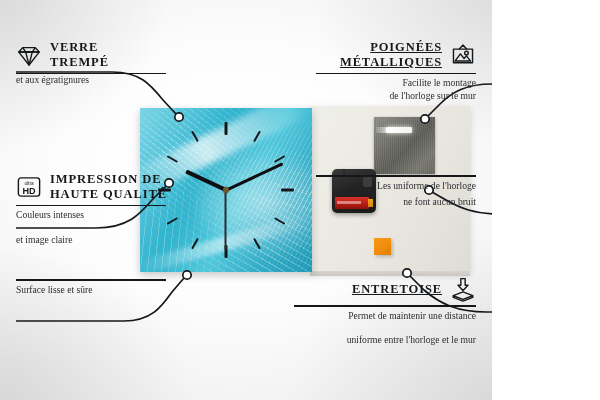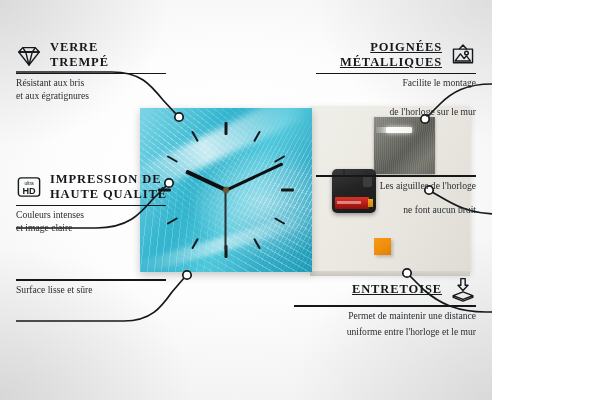--- a/index.html
+++ b/index.html
@@ -234,41 +234,40 @@
               <path d="M9 9.3h6"></path>
             </g>
           </svg>
       </span>
       <span>
         <div class="co-title">VERRE</div>
         <div class="co-title">TREMPÉ</div>
       </span>
     </div>
     <div class="co-rule" style="width:150px;"></div>
-    <div class="co-sub">Résistant aux bris</div>
     <div class="co-sub" style="margin-top:0;">et aux égratignures</div>
   </div>
 
   <div class="callout left" style="left:16px;top:172px;width:150px;">
     <div class="co-head">
       <span class="ico">
         <svg viewBox="0 0 24 24">
           <rect x="2.2" y="3.6" width="19.6" height="16.8" rx="2.4" fill="none" stroke="#15181b" stroke-width="1.3"></rect>
           <text x="12" y="10.6" text-anchor="middle" font-family="Liberation Sans, sans-serif" font-size="4.4" fill="#15181b">ultra</text>
           <text x="12" y="18" text-anchor="middle" font-family="Liberation Sans, sans-serif" font-size="8.4" font-weight="bold" fill="#15181b">HD</text>
         </svg>
       </span>
       <span>
         <div class="co-title">IMPRESSION DE</div>
         <div class="co-title">HAUTE QUALITÉ</div>
       </span>
     </div>
     <div class="co-rule" style="width:150px;"></div>
     <div class="co-sub">Couleurs intenses</div>
-    <div class="co-sub" style="margin-top:0;">et image claire</div>
+    <div class="co-sub" style="margin-top:12px;">et image claire</div>
   </div>
 
   <div class="callout left" style="left:16px;top:276px;width:150px;">
     <div class="co-rule" style="width:150px;"></div>
     <div class="co-sub">Surface lisse et sûre</div>
   </div>
 
   <div class="callout right" style="right:16px;top:40px;width:160px;">
     <div class="co-head">
       <span>
@@ -281,42 +280,42 @@
           <path d="M8.4 6.6 12 2.8l3.6 3.8"></path>
               <rect x="3.2" y="6.6" width="17.6" height="12.6"></rect>
           <path d="M4.6 17.6 9.6 11l3.4 4.2 2.2-2.4 3.8 4.8z"></path>
               <circle cx="15.2" cy="10.2" r="1.7"></circle>
             </g>
           </svg>
       </span>
     </div>
     <div class="co-rule" style="width:160px;"></div>
     <div class="co-sub">Facilite le montage</div>
-    <div class="co-sub" style="margin-top:16px;">de l'horloge sur le mur</div>
+    <div class="co-sub" style="margin-top:0;">de l'horloge sur le mur</div>
   </div>
 
   <div class="callout right" style="right:16px;top:172px;width:160px;">
     <div class="co-rule" style="width:160px;"></div>
-    <div class="co-sub">Les aiguilles de l'horloge</div>
-    <div class="co-sub" style="margin-top:12px;">ne font aucun bruit</div>
+    <div class="co-sub">Les uniforme de l'horloge</div>
+    <div class="co-sub" style="margin-top:4px;">ne font aucun bruit</div>
   </div>
 
   <div class="callout right" style="right:16px;top:276px;width:182px;">
     <div class="co-head">
       <span>
         <div class="co-title">ENTRETOISE</div>
       </span>
       <span class="ico">
         <svg viewBox="0 0 24 24">
             <g fill="none" stroke="#15181b" stroke-width="1.3" stroke-linejoin="round">
           <path d="M10 2.4h4v6.2h2.6L12 13.4 7.4 8.6H10z"></path>
           <path d="M12 14.6 3 18.2l9 3.4 9-3.4z"></path>
               <path d="M3 18.2v1.6l9 3.4 9-3.4v-1.6"></path>
             </g>
           </svg>
       </span>
     </div>
     <div class="co-rule" style="width:182px;"></div>
     <div class="co-sub">Permet de maintenir une distance</div>
-    <div class="co-sub" style="margin-top:4px;">uniforme entre l'horloge et le mur</div>
+    <div class="co-sub" style="margin-top:12px;">uniforme entre l'horloge et le mur</div>
   </div>
 
 </div>
 
 </body></html>

